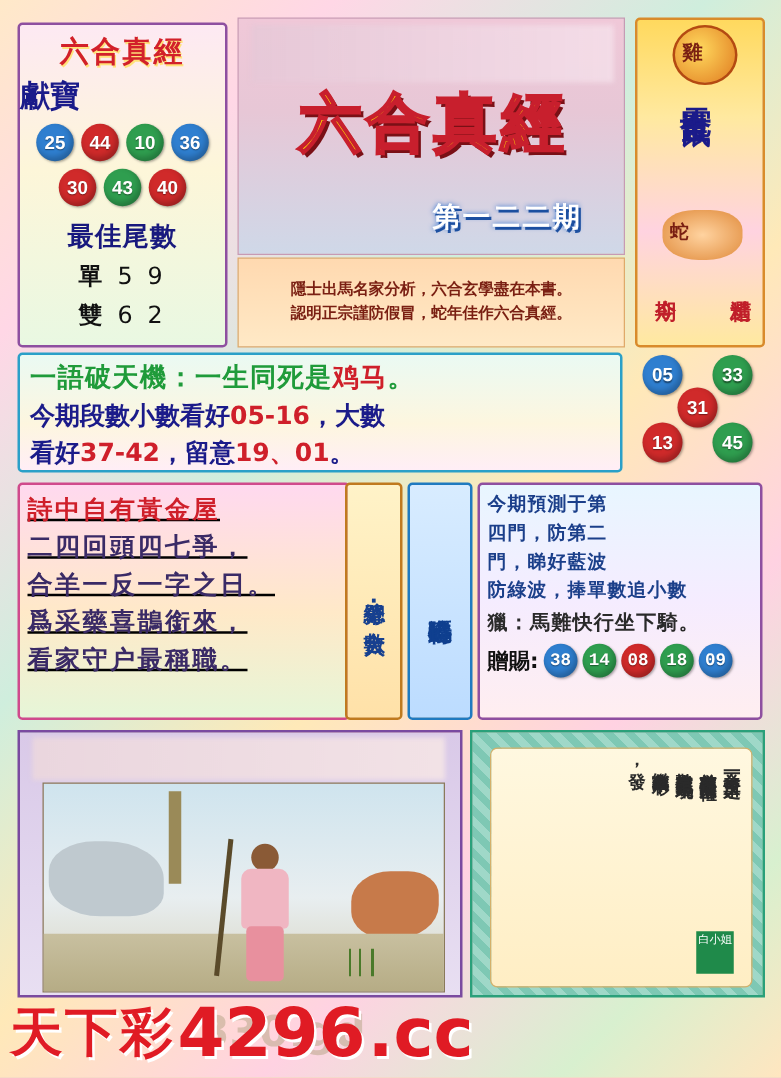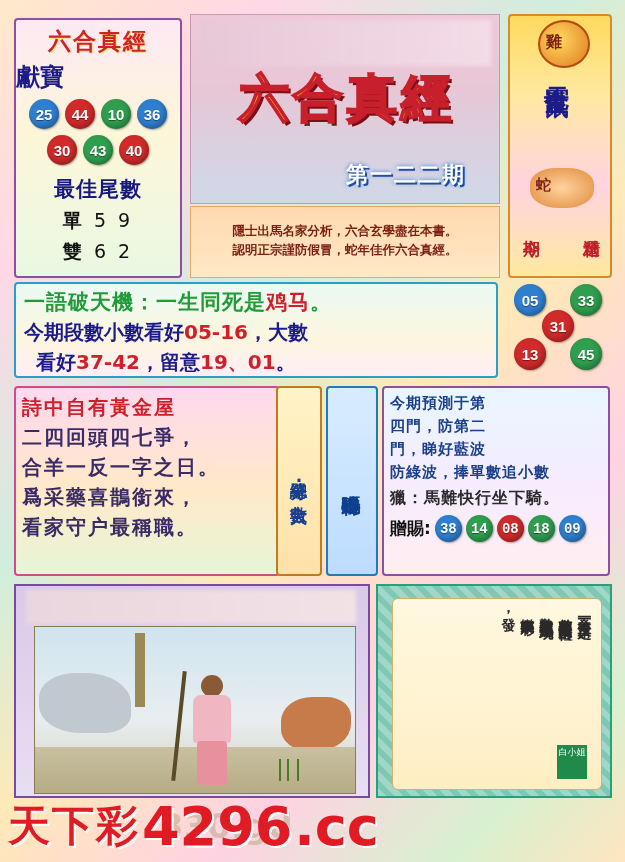--- a/index.html
+++ b/index.html
@@ -125,29 +125,29 @@
   #band{
     left:14px;top:282px;width:484px;height:96px;
     border:2px solid #2aa0c8;border-radius:4px;
     background:linear-gradient(180deg,#eafaf3,#fdf6df 60%,#ffeef6);
     padding:4px 8px;box-sizing:border-box;
   }
   #band .l1{font-size:21px;font-weight:bold;color:#1f9b3a;letter-spacing:1px;}
   #band .l1 .red{color:#cf1f2a;}
   #band .l2{font-size:20px;font-weight:bold;color:#1b1b8a;margin-top:3px;}
   #band .l2 .num{color:#cf1f2a;}
-  #band .l3{font-size:20px;font-weight:bold;color:#1b1b8a;margin-top:3px;margin-left:12px;}
+  #band .l3{font-size:20px;font-weight:bold;color:#1b1b8a;margin-top:3px;}
   #band .l3 .num{color:#cf1f2a;}
 
   
   #poem{
     left:14px;top:386px;width:266px;height:190px;
     border:2px solid #d04a8c;border-radius:4px;
     background:linear-gradient(180deg,#ffd9ef,#ffe9c8 55%,#e6f6d8);
-    padding:4px 6px;box-sizing:border-box;
+    padding:4px 6px;box-sizing:border-box;text-decoration:underline;
   }
   #poem .ln{font-size:20px;font-weight:bold;color:#3a2a66;line-height:30px;letter-spacing:2px;}
   #poem .ln.hl{color:#cf1f2a;}
 
   
   #sum{
     left:276px;top:386px;width:46px;height:190px;
     border:2px solid #c07a1f;border-radius:4px;
     background:linear-gradient(180deg,#fff3c8,#ffe1a8);
     display:flex;align-items:center;justify-content:center;

